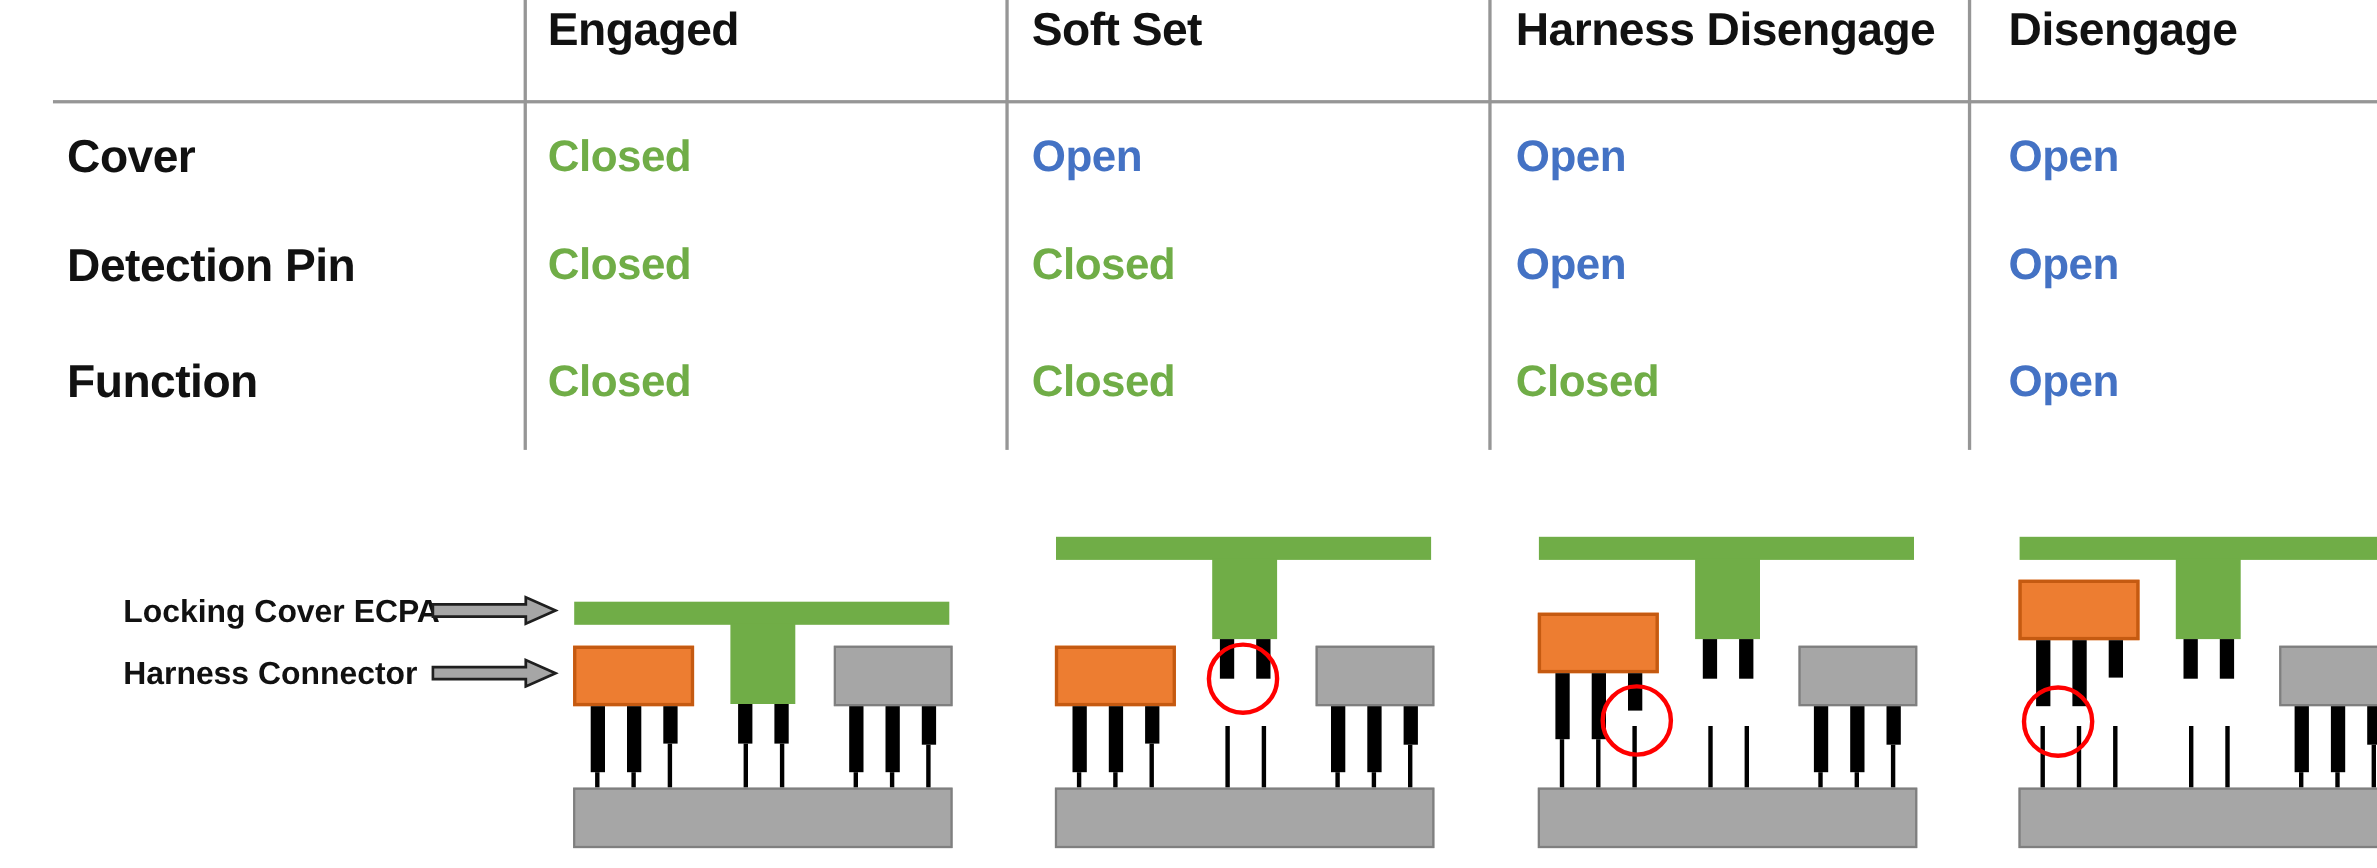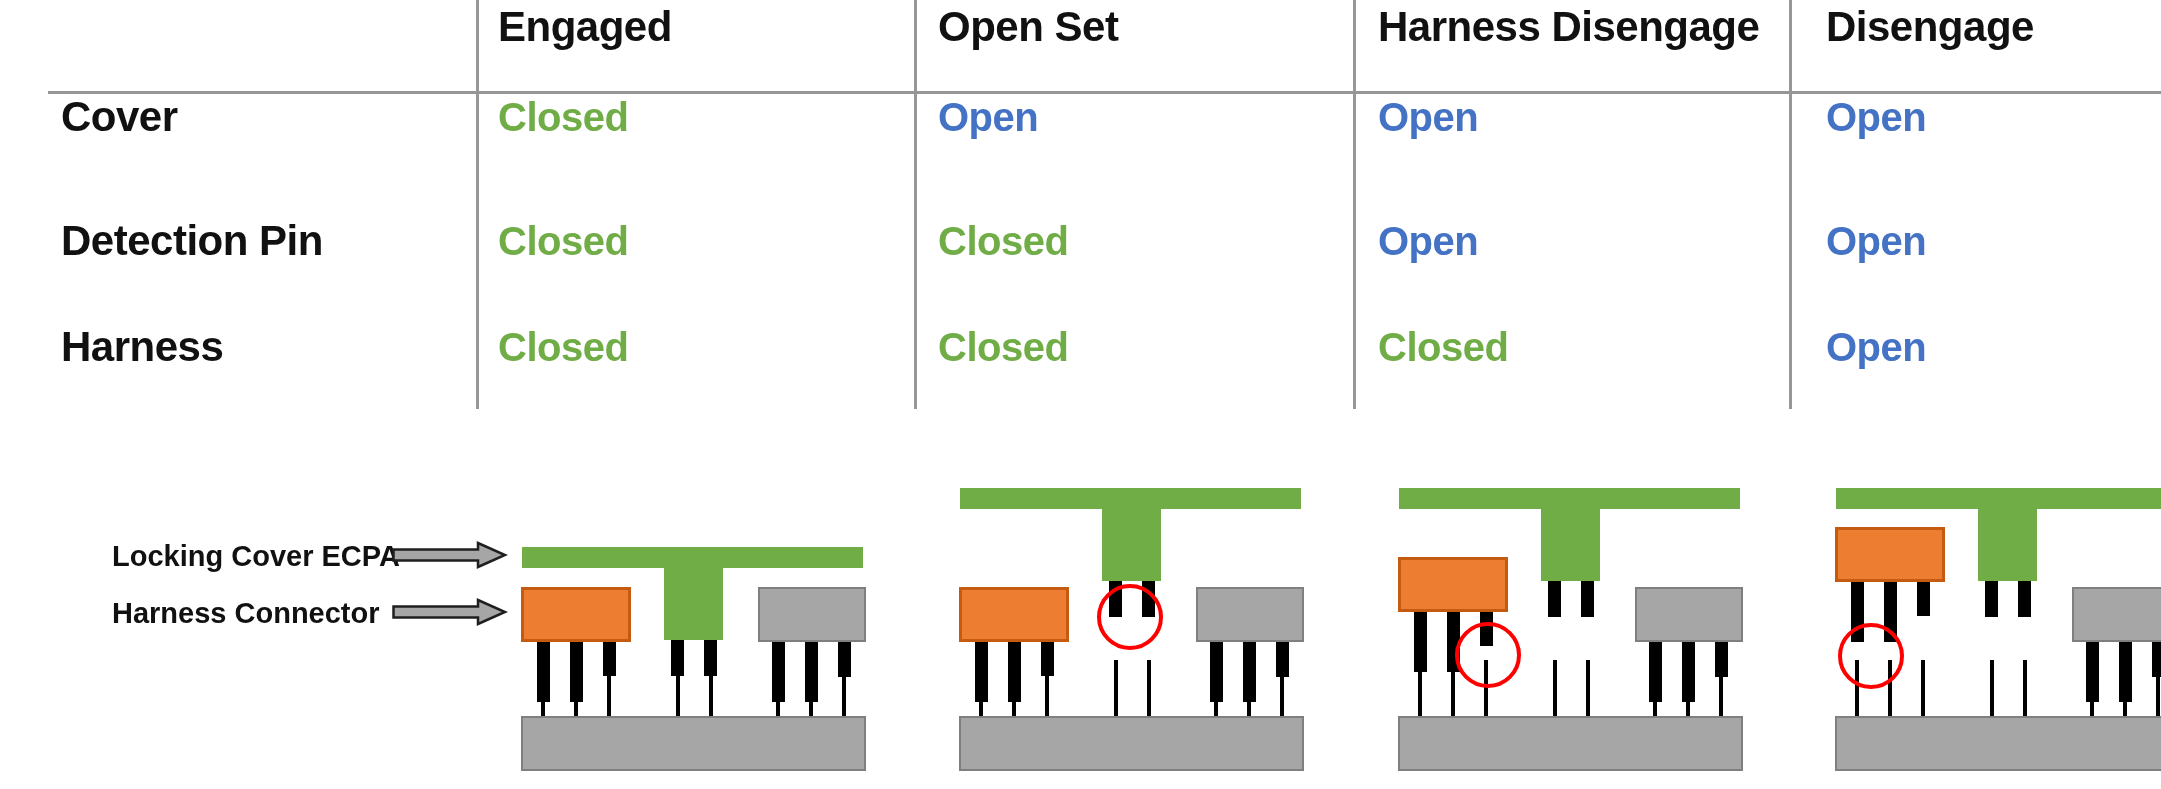--- a/index.html
+++ b/index.html
@@ -14,21 +14,21 @@
 
   
   .hline{position:absolute;left:0;top:91px;width:2161px;height:3px;background:var(--line-gray,#969696);}
   .vline{position:absolute;top:0;width:3px;height:409px;background:var(--line-gray,#969696);}
   .vl1{left:428px}.vl2{left:866px}.vl3{left:1305px}.vl4{left:1741px}
 
   
   .th{position:absolute;top:3px;font-size:42px;line-height:48px;letter-spacing:-0.5px;white-space:nowrap;}
   .c2{left:450px}.c3{left:890px}.c4{left:1330px}.c5{left:1778px}
   .rowlab{position:absolute;left:13px;font-size:42px;line-height:48px;letter-spacing:-0.5px;white-space:nowrap;}
-  .r1{top:93px}.r2{top:217px}.r3{top:323px}
+  .r1{top:118px}.r2{top:217px}.r3{top:323px}
   .cell-value{position:absolute;font-size:40px;line-height:48px;letter-spacing:-0.5px;white-space:nowrap;}
   .cell-value.closed{color:var(--closed-green,#70AD47);}
   .cell-value.open{color:var(--open-blue,#4472C4);}
 
   
   .anno{position:absolute;left:64px;font-size:29px;line-height:34px;white-space:nowrap;color:#111;}
   .an1{top:539px}.an2{top:596px}
   .arrow{position:absolute;left:344px;width:116px;height:28px;}
   .ar1{top:541px}.ar2{top:598px}
   .arrow polygon{fill:var(--gray-fill,#A6A6A6);stroke:#1f1f1f;stroke-width:2.5;}
@@ -85,27 +85,27 @@
 <div id="stage">
 
   <div>
     <div class="hline"></div>
     <div class="vline vl1"></div>
     <div class="vline vl2"></div>
     <div class="vline vl3"></div>
     <div class="vline vl4"></div>
 
     <div class="th c2">Engaged</div>
-    <div class="th c3">Open Set</div>
+    <div class="th c3">Soft Set</div>
     <div class="th c4">Harness Disengage</div>
     <div class="th c5">Disengage</div>
 
     <div class="rowlab r1">Cover</div>
     <div class="rowlab r2">Detection Pin</div>
-    <div class="rowlab r3">Harness</div>
+    <div class="rowlab r3">Function</div>
 
     <div class="cell-value c2 r1 closed">Closed</div>
     <div class="cell-value c3 r1 open">Open</div>
     <div class="cell-value c4 r1 open">Open</div>
     <div class="cell-value c5 r1 open">Open</div>
 
     <div class="cell-value c2 r2 closed">Closed</div>
     <div class="cell-value c3 r2 closed">Closed</div>
     <div class="cell-value c4 r2 open">Open</div>
     <div class="cell-value c5 r2 open">Open</div>

